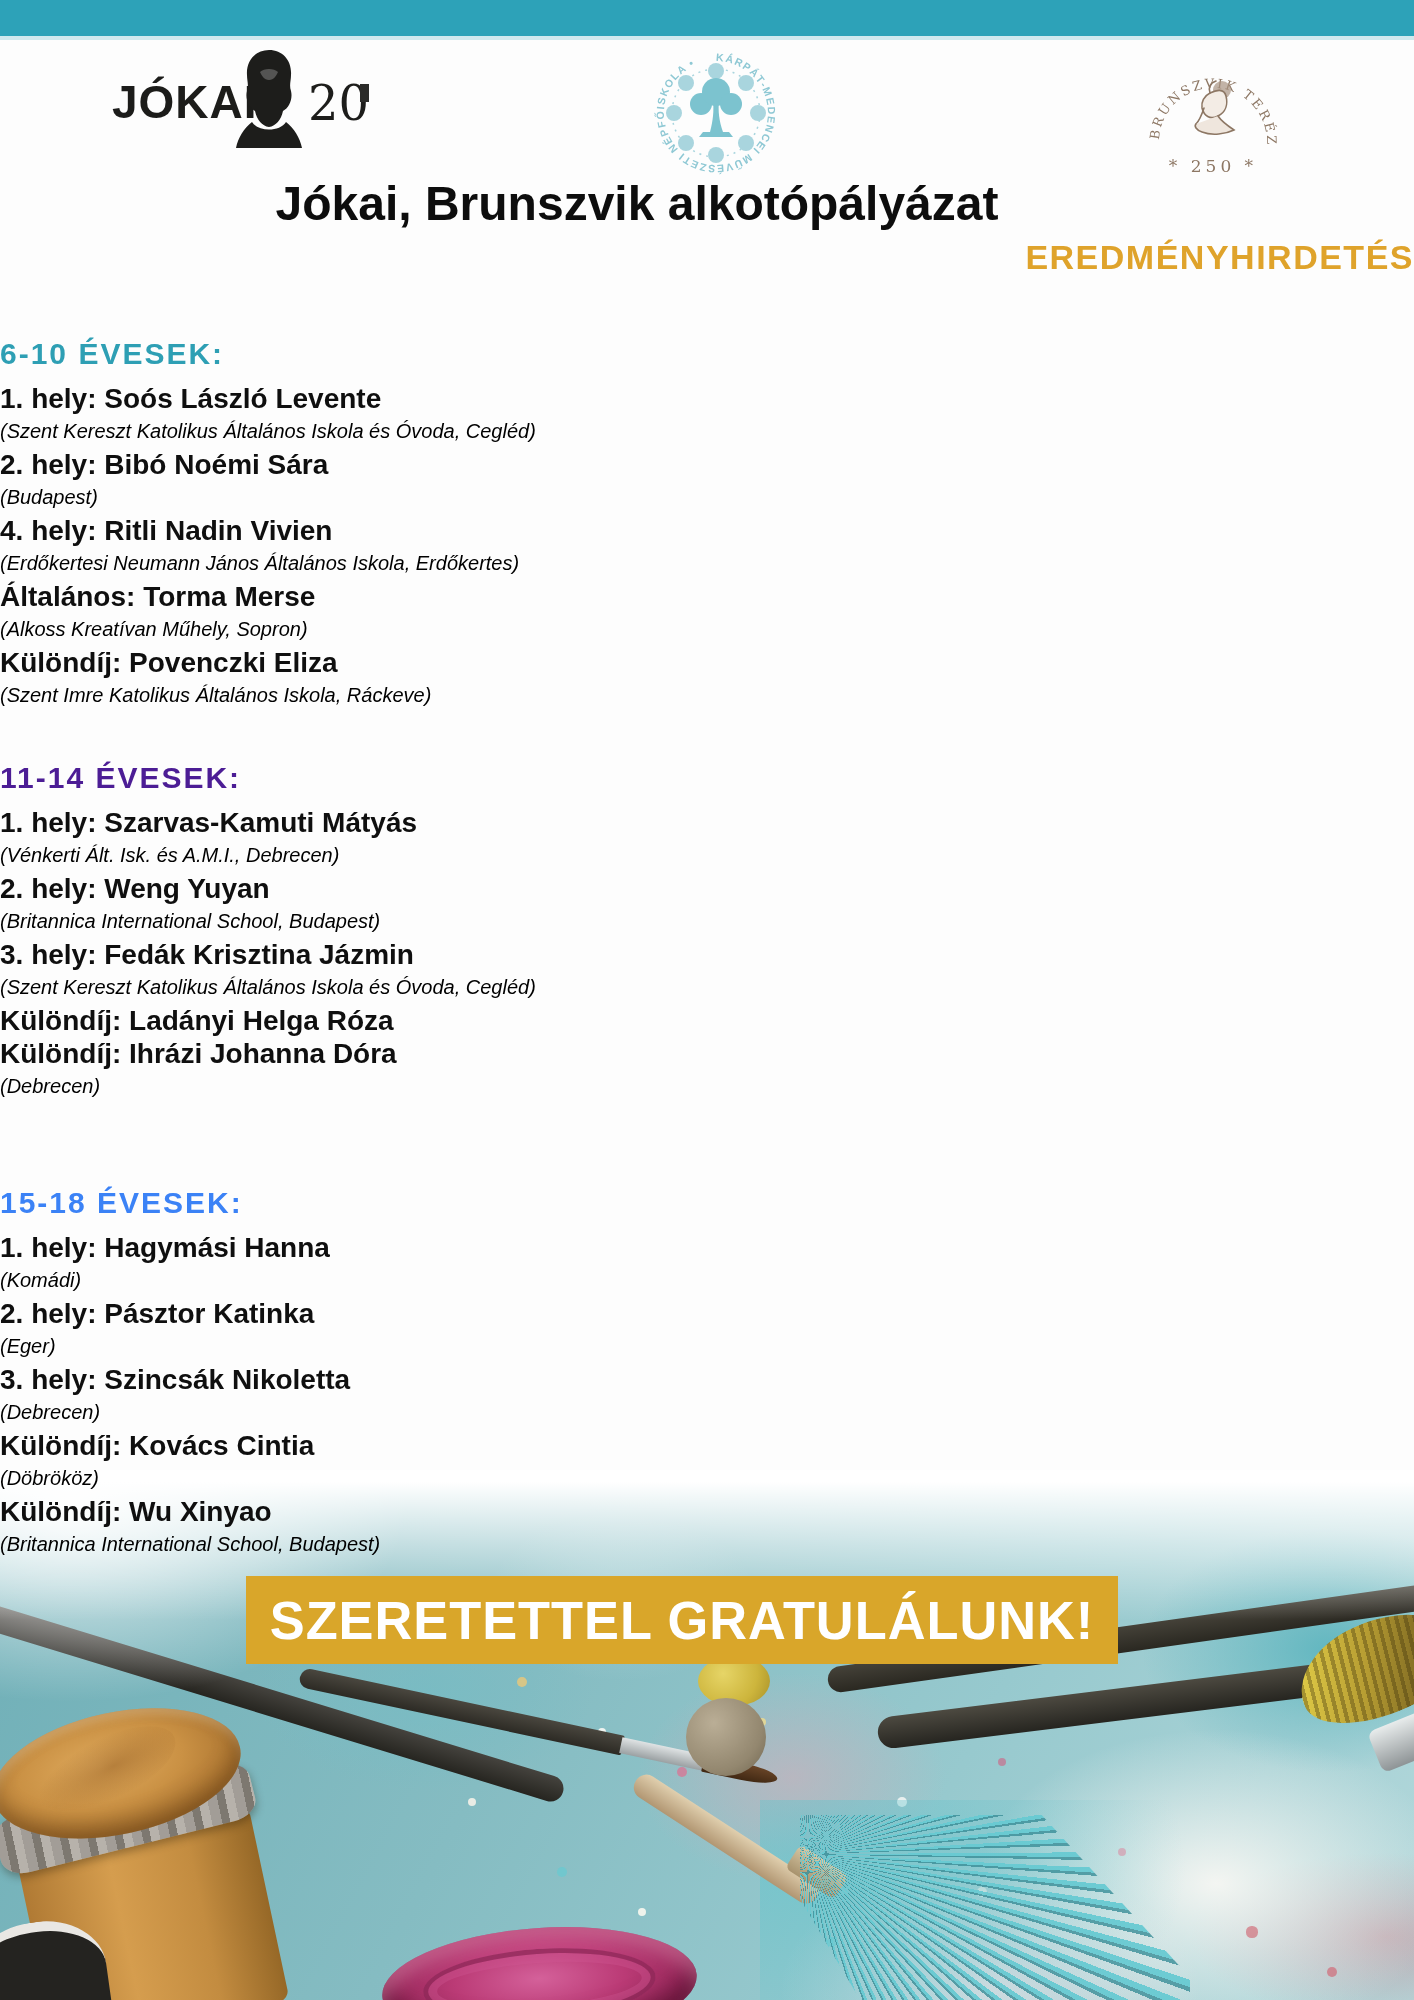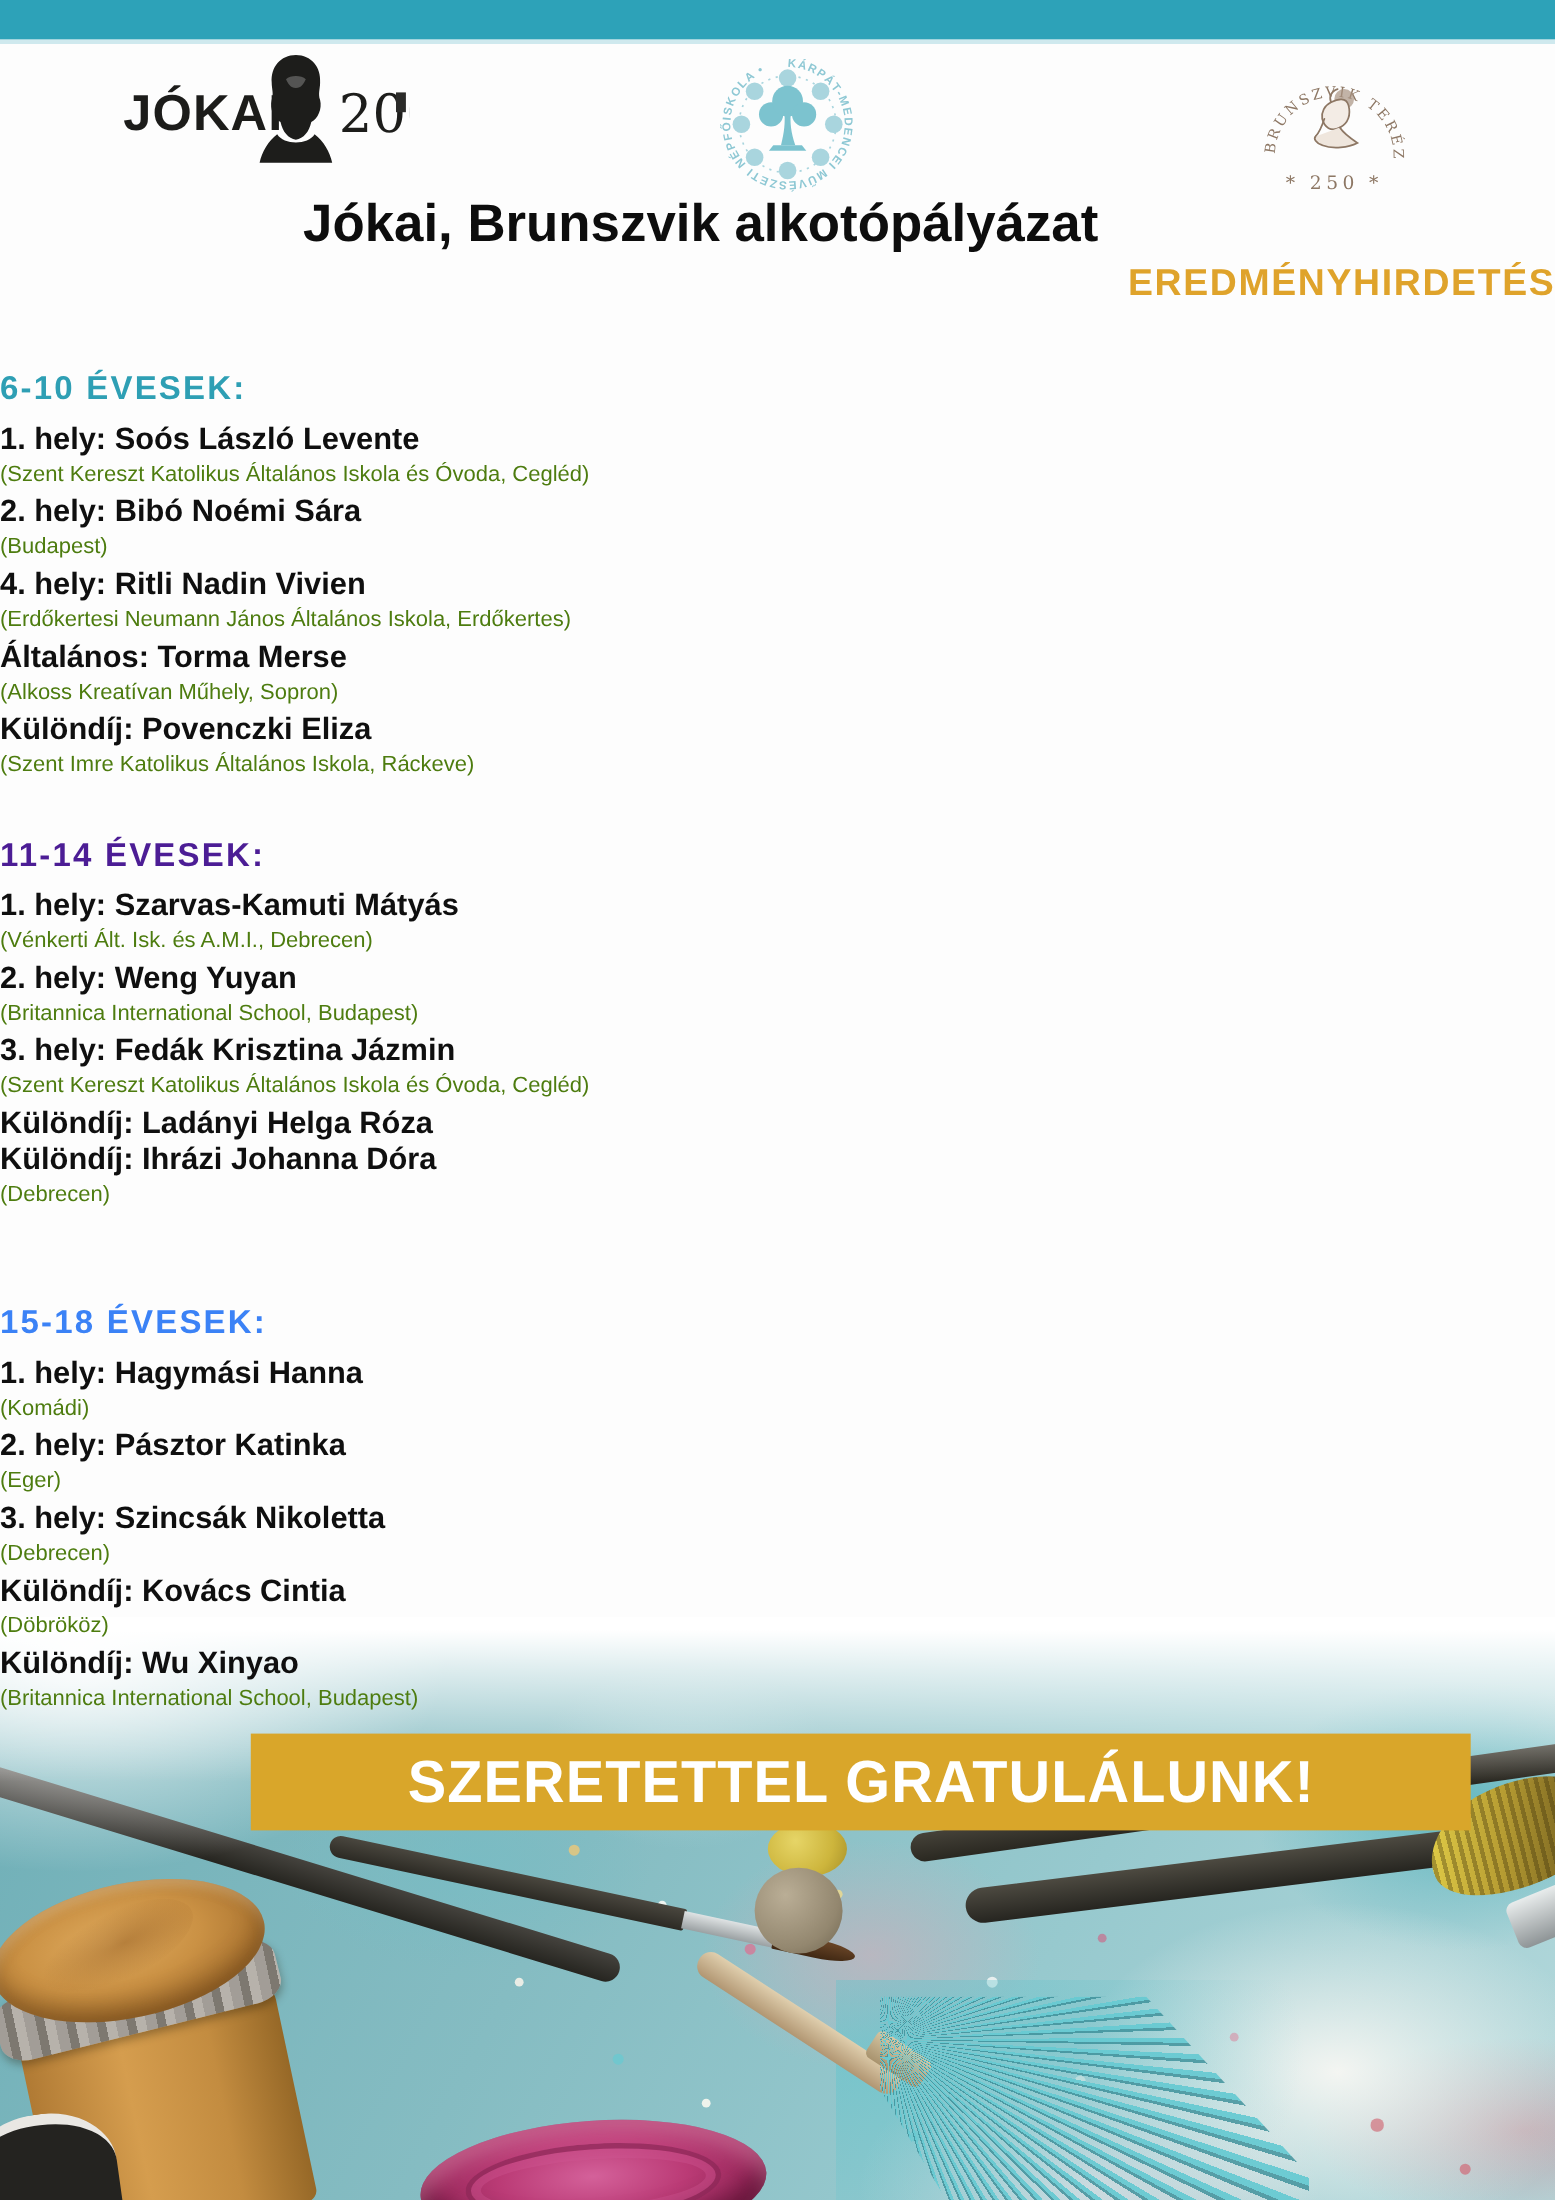--- a/index.html
+++ b/index.html
@@ -35,25 +35,25 @@
   
   .section{position:absolute;left:0;width:1414px;text-align:left;z-index:2;}
   .sec-1{top:336px;}
   .sec-2{top:760px;}
   .sec-3{top:1185px;}
   .sec-header{
     font-size:30px;font-weight:800;letter-spacing:2px;
     margin-bottom:10px;line-height:36px;
   }
   .entry-name{font-size:28px;font-weight:800;line-height:33px;color:#0f0f0f;}
-  .entry-origin{font-size:20px;line-height:33px;color:#4d7c0f;}
+  .entry-origin{font-size:20px;font-style:italic;line-height:33px;color:#000000;}
 
   
   .banner{
-    position:absolute;left:228px;top:1576px;width:1109px;height:88px;
+    position:absolute;left:246px;top:1576px;width:872px;height:88px;
     z-index:5;display:flex;align-items:center;justify-content:center;
   }
   .banner-text{
     color:#ffffff;font-size:54px;font-weight:800;letter-spacing:1px;
     transform:scaleX(.97);white-space:nowrap;
   }
 
   
   .photo{
     position:absolute;left:0;top:1470px;width:1414px;height:530px;z-index:1;overflow:hidden;

